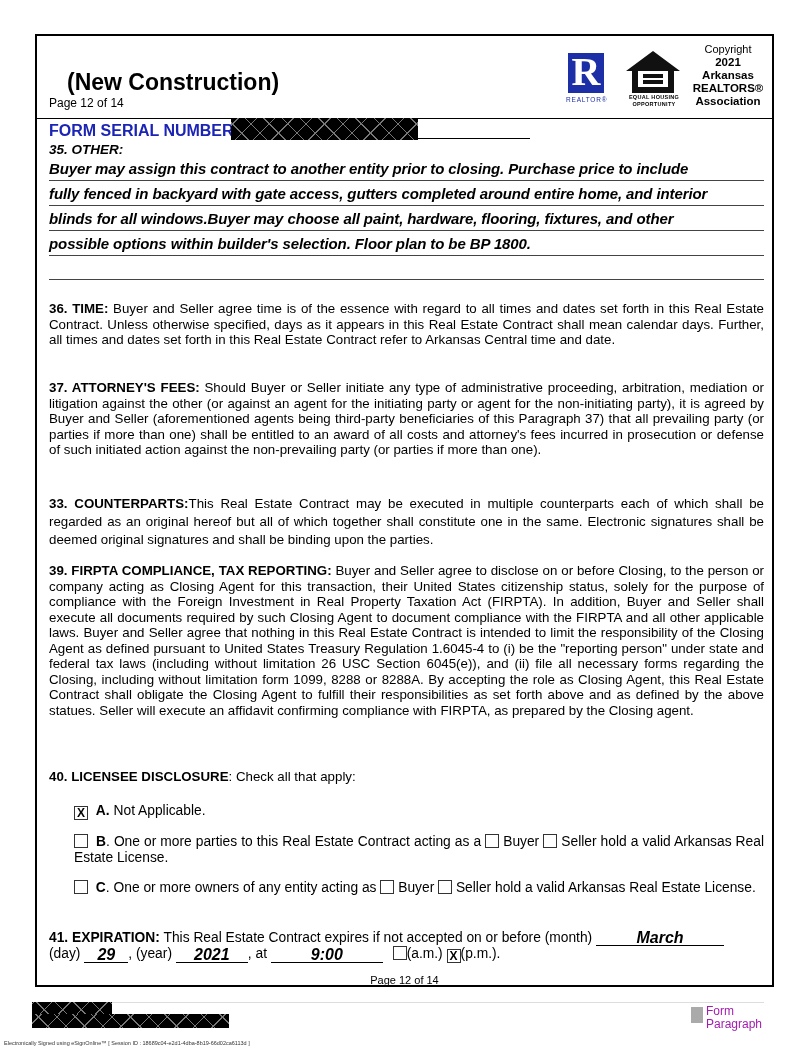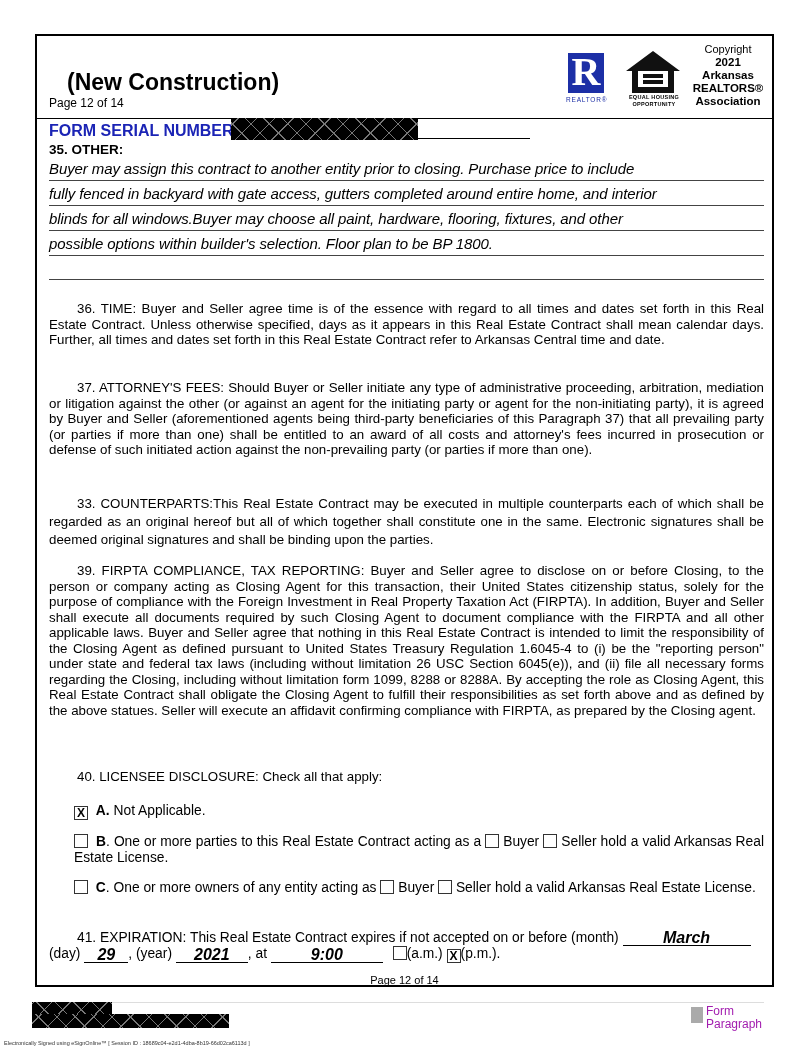--- a/index.html
+++ b/index.html
@@ -14,25 +14,25 @@
   .realtor-text { position:absolute; left:529px; top:60px; font-size:6.5px; color:#1c2fa6; letter-spacing:0.8px; }
   .eho { position:absolute; left:587px; top:13px; width:58px; height:60px; }
   .eho-text { position:absolute; left:587px; top:58px; width:60px; text-align:center; font-size:5.5px; font-weight:bold; line-height:7px; letter-spacing:0.3px; }
   .copy { position:absolute; left:650px; top:7px; width:82px; text-align:center; font-size:11px; line-height:13px; }
   .copy b { font-size:11.5px; }
   .serial { position:absolute; left:12px; top:86px; font-size:16px; font-weight:bold; color:#1b24b5; }
   .redact { position:absolute; background:#000; background-image:
       repeating-linear-gradient(45deg, transparent 0 12px, #777 12px 13px),
       repeating-linear-gradient(-45deg, transparent 0 12px, #777 12px 13px); }
   .serial-line { position:absolute; left:381px; top:102px; width:112px; border-bottom:1px solid #000; }
-  .sec-label { position:absolute; left:12px; top:106px; font-size:13.5px; font-weight:bold; }
+  .sec-label { position:absolute; left:12px; top:106px; font-size:13.5px; font-weight:bold;font-style:italic; }
   .other-line { position:absolute; left:12px; width:715px; border-bottom:1.5px solid #444; }
-  .other-text { position:absolute; left:12px; font-size:15px; font-weight:normal; font-style:italic; letter-spacing:-0.1px; white-space:nowrap; }
+  .other-text { position:absolute; left:12px; font-size:15px; font-weight:bold; font-style:italic; letter-spacing:-0.1px; white-space:nowrap; }
   .para { position:absolute; left:12px; width:715px; font-size:13.3px; line-height:15.5px; text-align:justify; }
-  .para b { font-weight:normal;margin-left:28px; }
+  .para b { font-weight:bold; }
   .cb { display:inline-block; width:14px; height:14px; border:1px solid #333; box-sizing:border-box; vertical-align:-2px; text-align:center; font-size:12px; line-height:12px; font-weight:bold; }
   .opt { position:absolute; left:37px; width:690px; font-size:13.8px; line-height:16px; text-align:justify; }
   .fill { display:inline-block; border-bottom:1px solid #000; text-align:center; font-weight:bold; font-style:italic; font-size:16px; line-height:14px; vertical-align:bottom; }
   .footer-page { position:absolute; left:0; width:735px; top:938px; text-align:center; font-size:11px; }
   .bottom-rule { position:absolute; left:48px; top:1002px; width:716px; border-top:1px solid #ddd; }
   .fs { position:absolute; left:691px; top:1007px; }
   .fs-doc { position:absolute; left:0; top:0; width:12px; height:16px; background:#aaa; }
   .fs-text { position:absolute; left:15px; top:-2px; font-size:12px; line-height:12.5px; color:#a21caf; }
   .esign { position:absolute; left:4px; top:1040px; font-size:5.5px; color:#333; white-space:nowrap; }
 </style>

